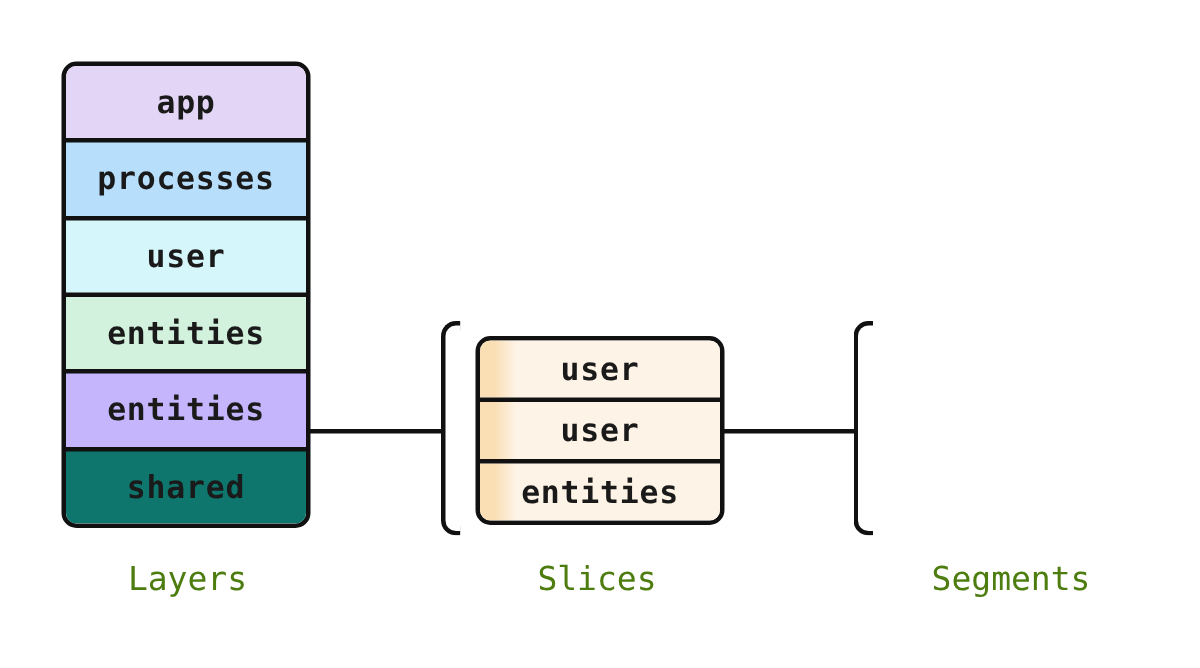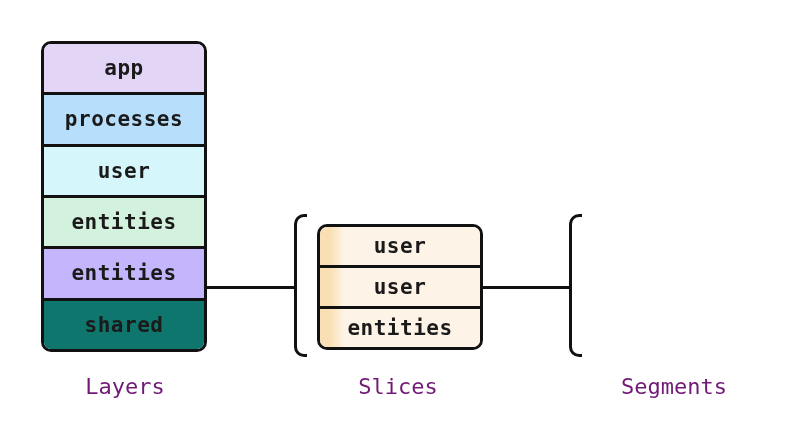--- a/index.html
+++ b/index.html
@@ -52,21 +52,21 @@
     border-radius:10px 0 0 10px;
     box-sizing:border-box;
   }
   #slices-bracket{left:294px;top:214px;}
   #segments-bracket{left:569px;top:214px;}
   .caption{
     position:absolute;
     top:374px;
     transform:translateX(-50%);
     font-size:22px;
-    color:#701a75;
+    color:#4d7c0f;
     white-space:nowrap;
   }
   #layers-caption{left:125px;}
   #slices-caption{left:398px;text-align:center;}
   #segments-caption{left:674px;text-align:center;}
 </style>
 </head>
 <body>
 
 <div class="canvas">

